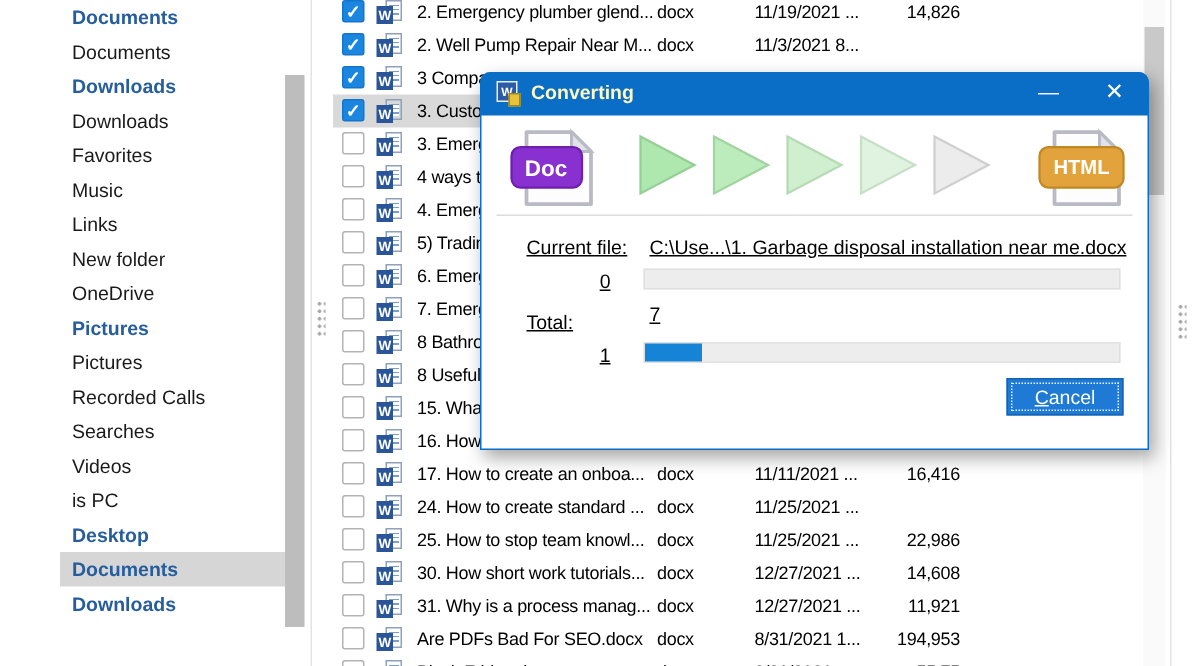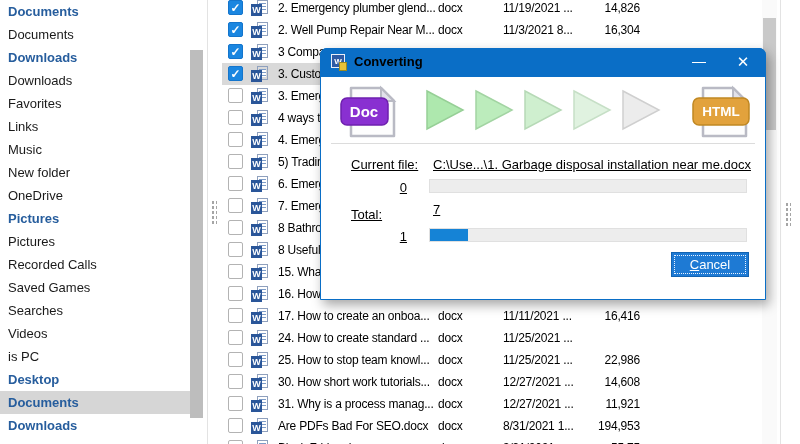--- a/index.html
+++ b/index.html
@@ -1,21 +1,21 @@
 <!DOCTYPE html>
 <html><head>
 <meta charset="utf-8">
 <style>
   * { margin:0; padding:0; box-sizing:border-box; }
   html,body { width:800px; height:444px; overflow:hidden; background:#fff;
     font-family:"Liberation Sans",sans-serif; }
   #stage { position:relative; width:800px; height:444px; }
 
   
-  .sidebar { position:absolute; left:0; top:0; width:190px; padding-top:0; }
+  .sidebar { position:absolute; left:0; top:0; width:190px; padding-top:0;padding-left:40px; }
   .side-item { height:23px; line-height:23px; padding-left:8px; font-size:13px;
     color:#1a1a1a; white-space:nowrap; }
   .side-item.bold { color:#265d9d; font-weight:bold; }
   .side-item.selected { background:#d6d6d6; }
   .side-scroll-thumb { position:absolute; left:190px; top:50px; width:13px; height:368px;
     background:#bdbdbd; }
   .vsep1 { position:absolute; left:207px; top:0; width:1px; height:444px; background:#e3e3e3; }
   .grip { position:absolute; width:6px; height:24px;
     background-image:radial-gradient(#a5a5a5 1px, transparent 1.2px);
     background-size:4px 5px; }
@@ -54,21 +54,21 @@
     background:#fff; border:1px solid #0a6ec6; border-radius:7px 7px 0 0;
     box-shadow:3px 5px 12px rgba(0,0,0,0.35); z-index:10; }
   .titlebar { position:absolute; left:-1px; top:-1px; width:446px; height:29px;
     background:#0a6ec6; border-radius:7px 7px 0 0; }
   .title-icon { position:absolute; left:11px; top:6px; width:17px; height:17px; }
   .title-icon .wsq { position:absolute; left:0; top:0; width:14px; height:14px;
     background:#2d5ba5; border:1px solid #e8eef8; color:#fff; font-size:8px; font-weight:bold;
     line-height:13px; text-align:center; }
   .title-icon .gold { position:absolute; right:1px; bottom:0; width:8px; height:9px;
     background:#e8c23a; border:1px solid #9a8a20; }
-  .title-text { position:absolute; left:34px; top:0; line-height:28px; color:#000000;
+  .title-text { position:absolute; left:34px; top:0; line-height:28px; color:#fef9c3;
     font-size:13px; font-weight:bold; }
   .min-btn { position:absolute; right:52px; top:0; width:30px; height:28px; color:#fff;
     font-size:14px; text-align:center; line-height:26px; }
   .close-btn { position:absolute; right:8px; top:0; width:30px; height:28px; color:#fff;
     font-size:15px; text-align:center; line-height:27px; }
 
   .doc-icon { position:absolute; left:16px; top:36px; }
   .html-icon { position:absolute; left:368px; top:36px; }
   .tri-strip { position:absolute; left:104px; top:40px; }
   .dlg-sep { position:absolute; left:10px; top:94px; width:424px; height:1px; background:#dcdcdc; }
@@ -96,28 +96,27 @@
 <body>
 
 <div id="stage">
 
   <div class="sidebar" id="sidebar">
       <div class="side-item bold">Documents</div>
       <div class="side-item">Documents</div>
       <div class="side-item bold">Downloads</div>
       <div class="side-item">Downloads</div>
       <div class="side-item">Favorites</div>
+      <div class="side-item">Music</div>
       <div class="side-item">Links</div>
-      <div class="side-item">Music</div>
       <div class="side-item">New folder</div>
       <div class="side-item">OneDrive</div>
       <div class="side-item bold">Pictures</div>
       <div class="side-item">Pictures</div>
       <div class="side-item">Recorded Calls</div>
-      <div class="side-item">Saved Games</div>
       <div class="side-item">Searches</div>
       <div class="side-item">Videos</div>
       <div class="side-item">is PC</div>
       <div class="side-item bold">Desktop</div>
       <div class="side-item bold selected">Documents</div>
       <div class="side-item bold">Downloads</div>
     </div>
   <div class="side-scroll-thumb"></div>
   <div class="vsep1"></div>
   <div class="grip" id="grip-left"></div>
@@ -136,21 +135,20 @@
       </div>
       <div class="row">
         <div class="checkbox checked">✓</div>
         <div class="word-icon">
           <div class="page"></div>
           <div class="wbox">W</div>
         </div>
         <div class="cell c-name">2. Well Pump Repair Near M...</div>
         <div class="cell c-type">docx</div>
         <div class="cell c-date">11/3/2021 8...</div>
-        <div class="cell c-size">16,304</div>
       </div>
       <div class="row">
         <div class="checkbox checked">✓</div>
         <div class="word-icon">
           <div class="page"></div>
           <div class="wbox">W</div>
         </div>
         <div class="cell c-name">3 Compan</div>
         <div class="cell c-type"></div>
         <div class="cell c-date"></div>

